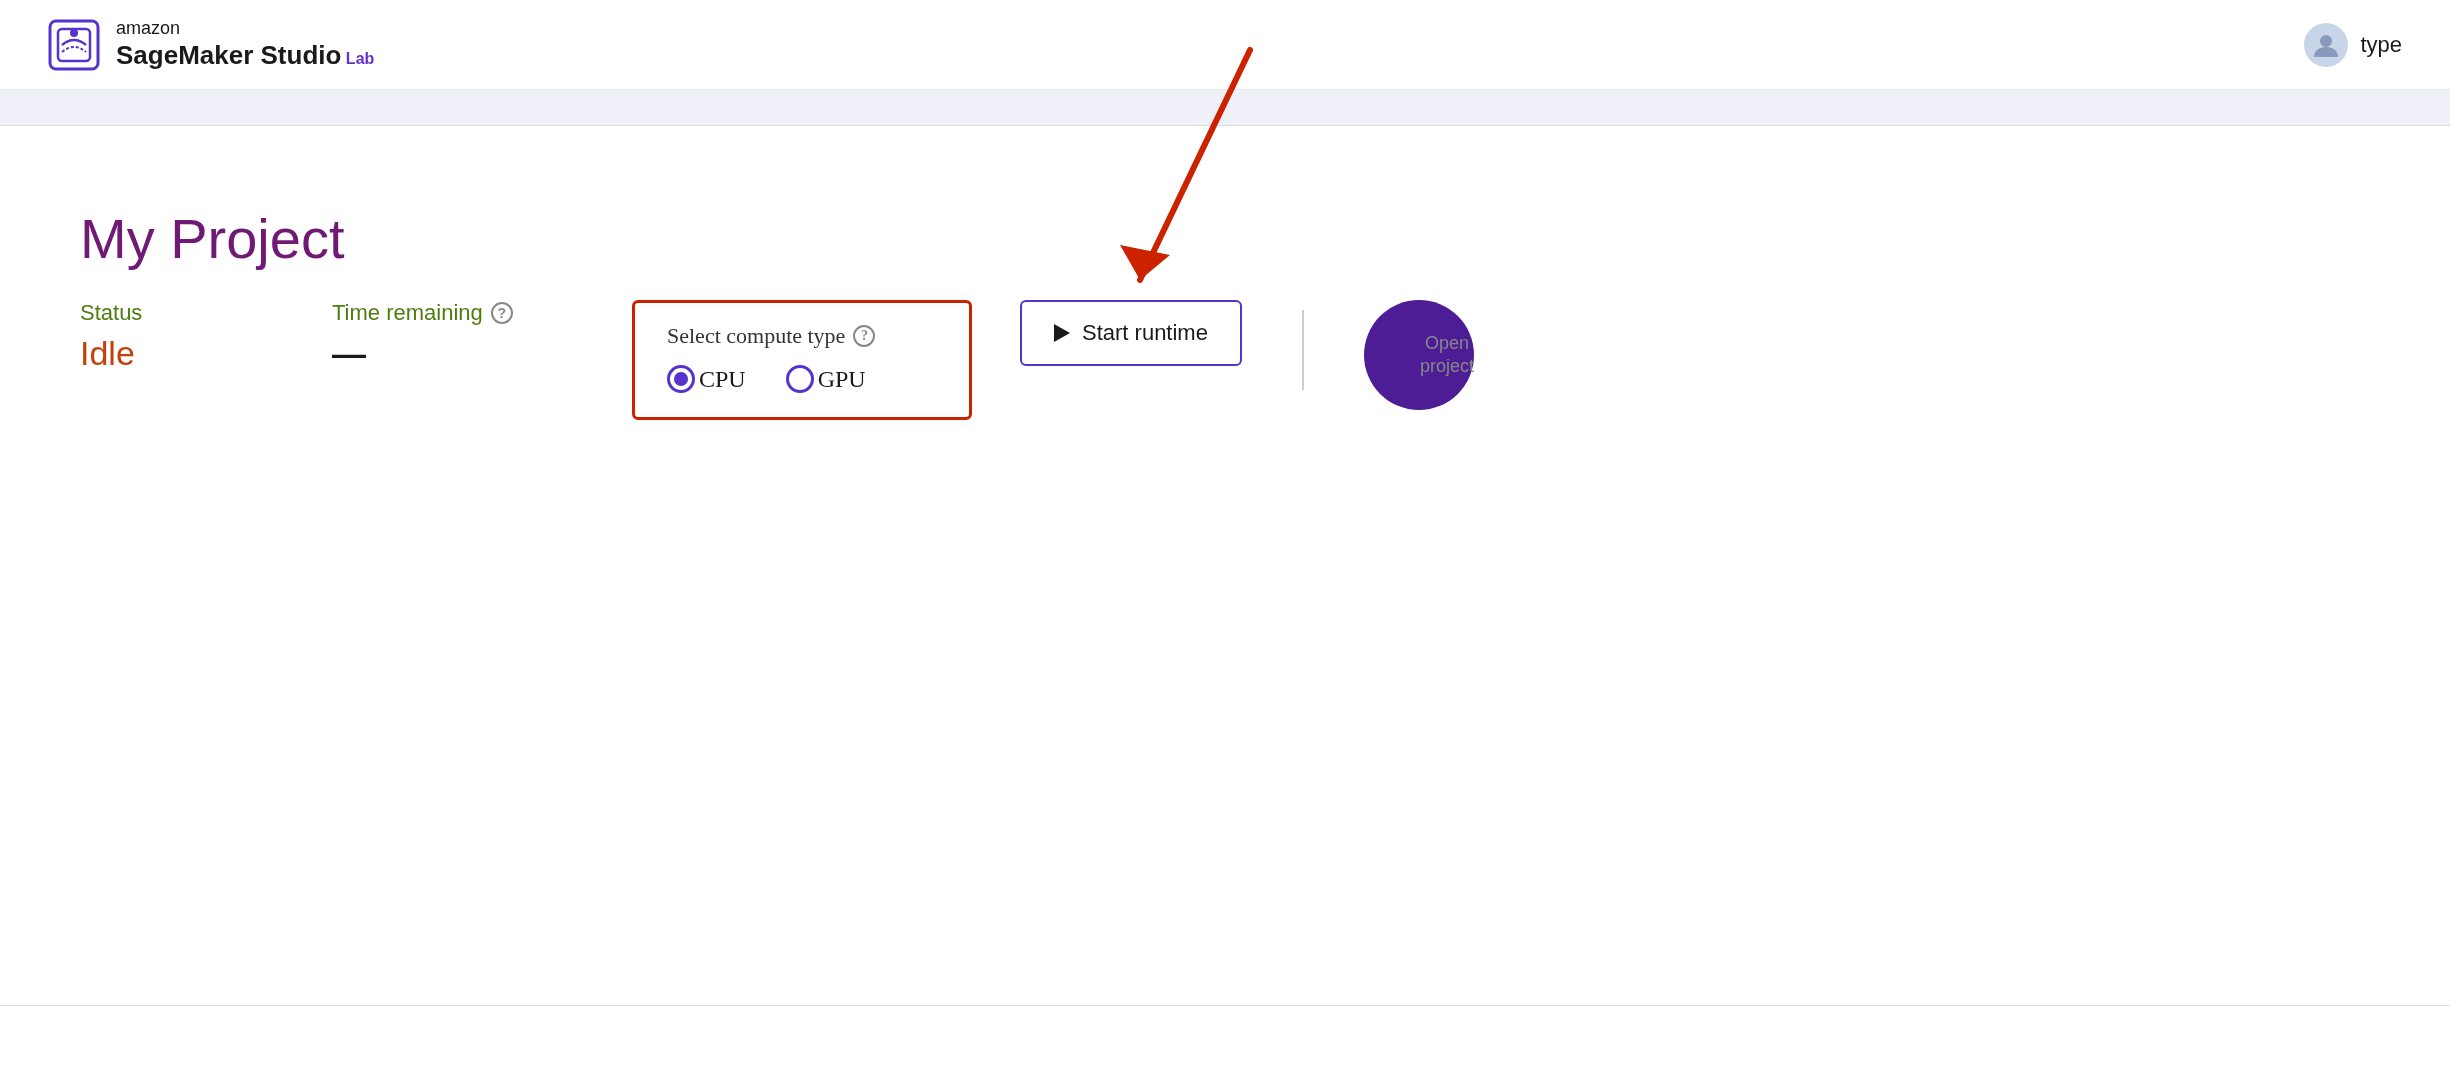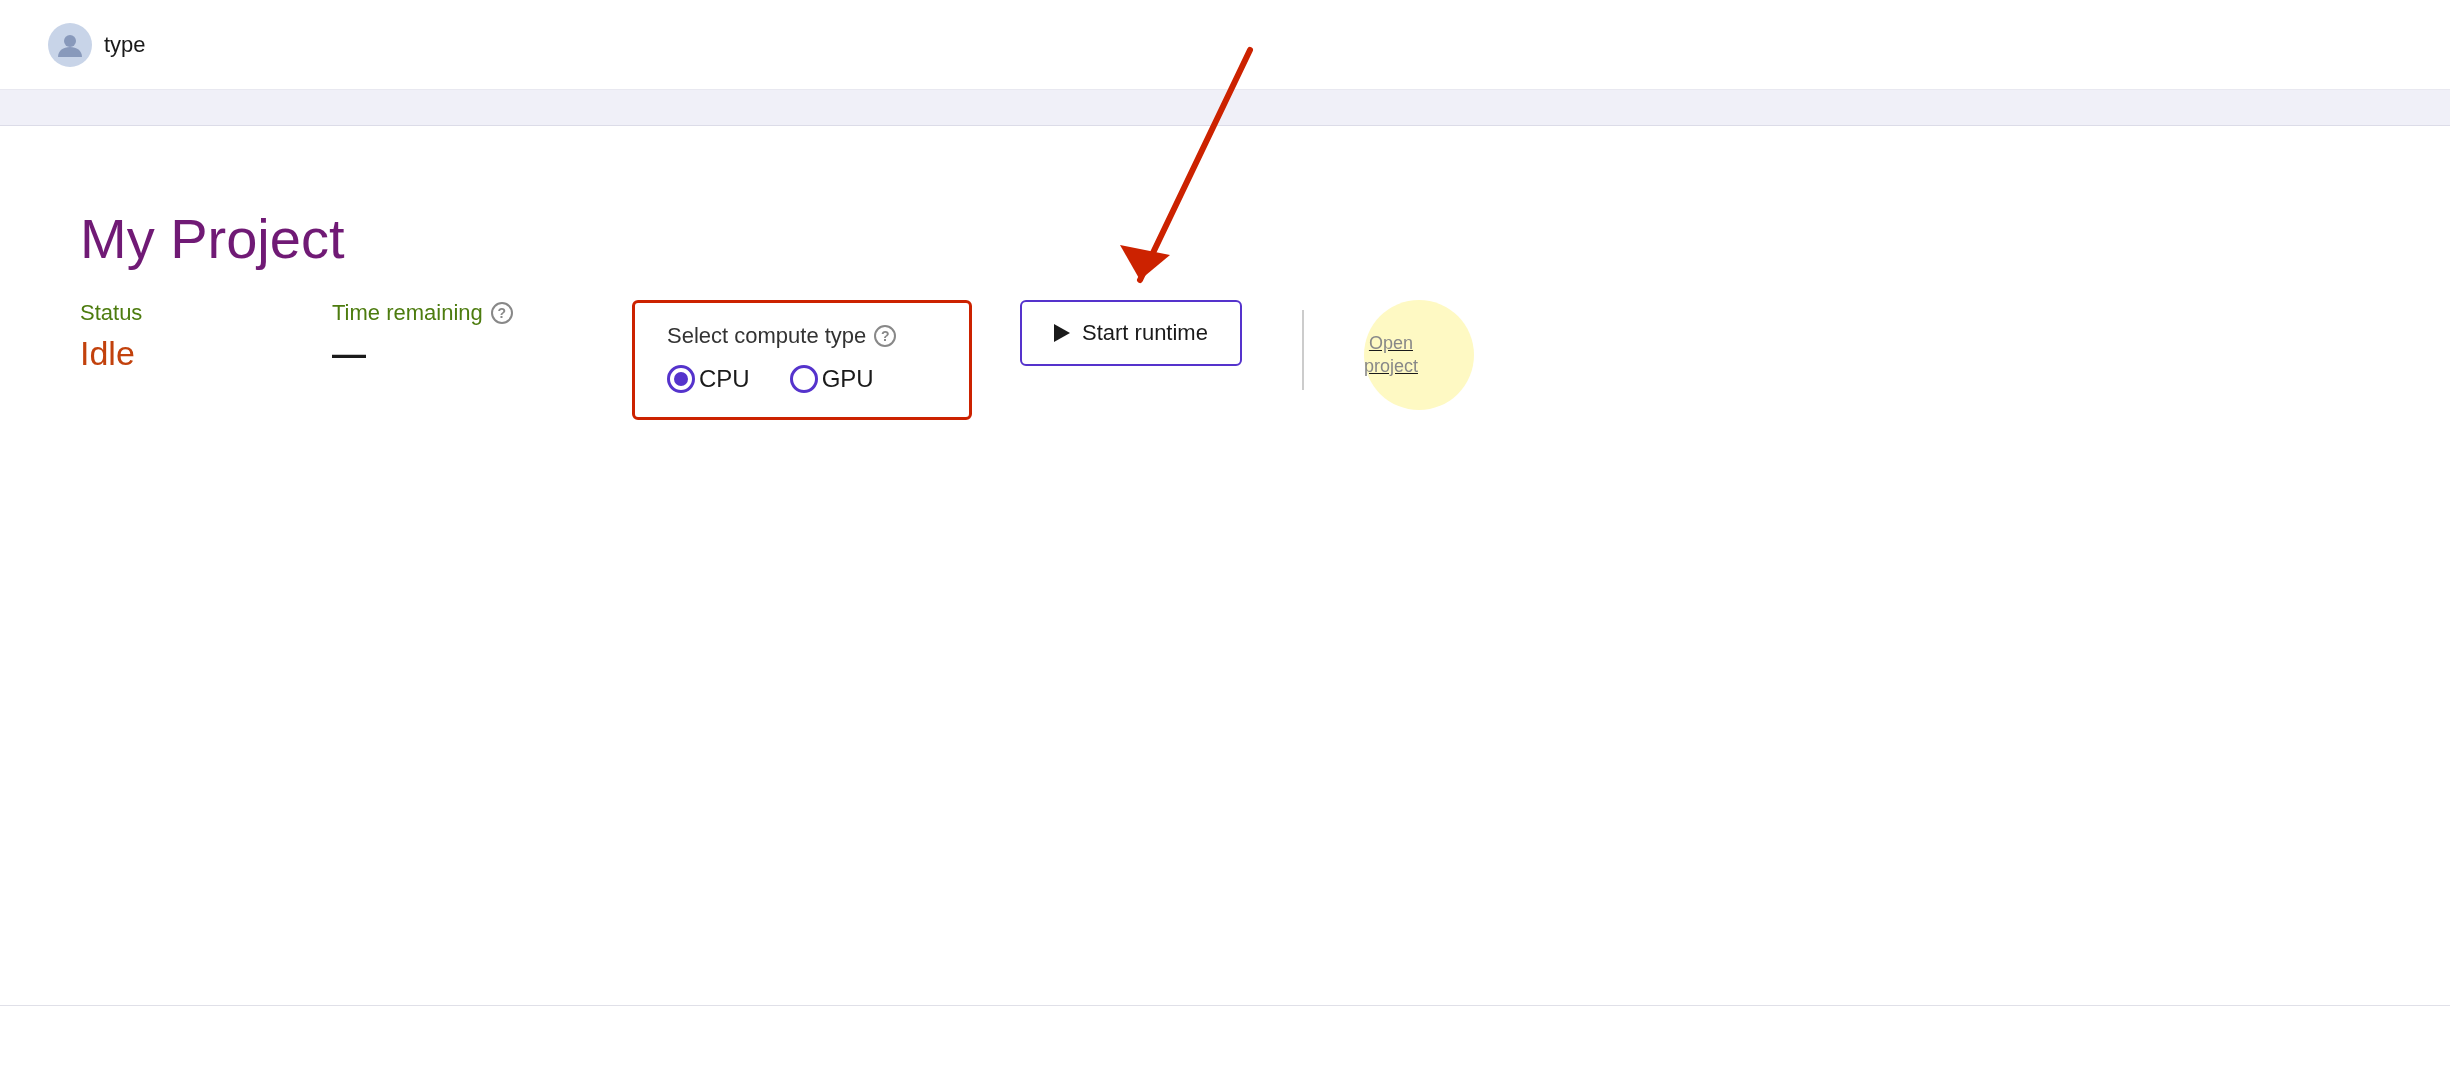--- a/index.html
+++ b/index.html
@@ -167,20 +167,21 @@
     
     .compute-section {
       margin-left: 60px;
       border: 3px solid #cc2200;
       border-radius: 6px;
       padding: 20px 28px 24px 32px;
       display: flex;
       flex-direction: column;
       gap: 16px;
       min-width: 340px;
+      font-family: Liberation Serif, serif;
     }
 
     .compute-label-row {
       display: flex;
       align-items: center;
       gap: 8px;
     }
 
     .compute-label {
       font-size: 22px;
@@ -282,39 +283,55 @@
       display: flex;
       flex-direction: column;
       align-items: center;
       gap: 0;
     }
 
     .open-project-circle {
       width: 110px;
       height: 110px;
       border-radius: 50%;
-      background: #fef9c3;
-      display: flex;
-      align-items: center;
-      justify-content: flex-start;
+      background: #4c1d95;
+      display: flex;
+      align-items: center;
+      justify-content: flex-end;
       cursor: not-allowed;
-      text-decoration: underline;
     }
 
     .open-project-text {
       font-size: 18px;
       color: #888;
       text-align: center;
       line-height: 1.3;
     }
   </style>
 </head>
 <body>
 
 <div class="header">
+  <div class="logo-area">
+
+    <svg class="logo-icon" viewBox="0 0 52 52" fill="none" xmlns="http://www.w3.org/2000/svg">
+      <rect x="2" y="2" width="48" height="48" rx="6" stroke="#5533cc" stroke-width="3" fill="none"></rect>
+      <rect x="10" y="10" width="32" height="32" rx="4" stroke="#5533cc" stroke-width="2.5" fill="none"></rect>
+      <circle cx="26" cy="14" r="4" fill="#5533cc"></circle>
+      <path d="M14 26 Q26 16 38 26" stroke="#5533cc" stroke-width="2.5" fill="none"></path>
+      <path d="M14 33 Q26 23 38 33" stroke="#5533cc" stroke-width="2" fill="none" stroke-dasharray="3,2"></path>
+    </svg>
+    <div class="logo-text">
+      <span class="logo-amazon">amazon</span>
+      <div>
+        <span class="logo-sagemaker">SageMaker Studio</span>
+        <span class="logo-lab">Lab</span>
+      </div>
+    </div>
+  </div>
 
   <div class="user-area">
     <div class="user-avatar">
       <svg width="28" height="28" viewBox="0 0 28 28" fill="none" xmlns="http://www.w3.org/2000/svg">
         <circle cx="14" cy="10" r="6" fill="#8899bb"></circle>
         <path d="M2 26c0-6.627 5.373-10 12-10s12 3.373 12 10" fill="#8899bb"></path>
       </svg>
     </div>
     <span class="user-name">type</span>
   </div>

